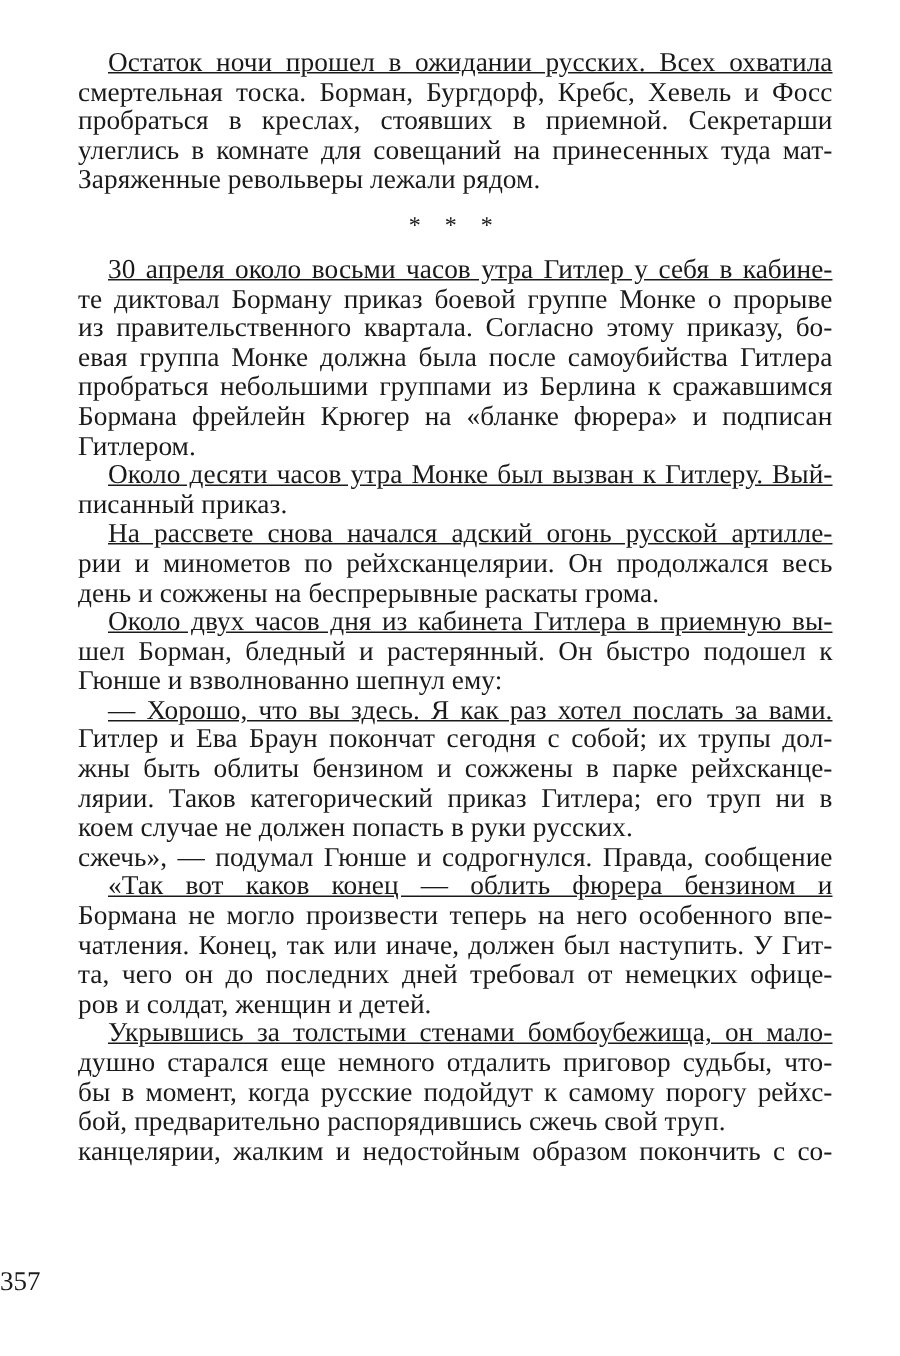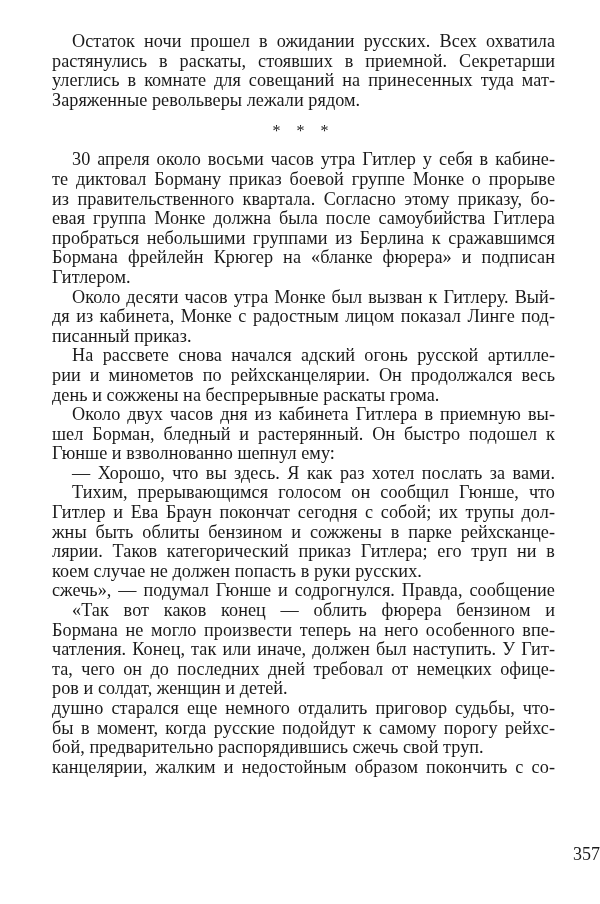--- a/index.html
+++ b/index.html
@@ -29,103 +29,104 @@
       white-space: nowrap;
       text-align: justify;
       text-align-last: justify;
       letter-spacing: 0.05px;
     }
     .line.last {
       text-align-last: left;
     }
     .line.indent {
       padding-left: 20px;
+      text-decoration: underline;
     }
     .separator {
       display: block;
       height: 40px;
       line-height: 42px;
       text-align: center;
       font-size: 16px;
       letter-spacing: 6px;
     }
     .page-number {
       position: absolute;
       left: 0;
       width: 600px;
       top: 844px;
-      text-align: right;
+      text-align: left;
       font-size: 18px;
       line-height: 20px;
     }
   </style>
 </head>
 <body>
 
 <div class="page">
 
   <div>
     <span class="line indent">Остаток ночи прошел в ожидании русских. Всех охватила</span>
-    <span class="line">растянулись в раскаты, стоявших в приемной. Секретарши</span>
+    <span class="line">смертельная тоска. Борман, Бургдорф, Кребс, Хевель и Фосс</span>
+    <span class="line">пробраться в креслах, стоявших в приемной. Секретарши</span>
     <span class="line">улеглись в комнате для совещаний на принесенных туда мат-</span>
     <span class="line last">Заряженные револьверы лежали рядом.</span>
   </div>
 
   <span class="separator">* * *</span>
 
   <div>
     <span class="line indent">30 апреля около восьми часов утра Гитлер у себя в кабине-</span>
     <span class="line">те диктовал Борману приказ боевой группе Монке о прорыве</span>
     <span class="line">из правительственного квартала. Согласно этому приказу, бо-</span>
     <span class="line">евая группа Монке должна была после самоубийства Гитлера</span>
     <span class="line">пробраться небольшими группами из Берлина к сражавшимся</span>
     <span class="line">Бормана фрейлейн Крюгер на «бланке фюрера» и подписан</span>
     <span class="line last">Гитлером.</span>
   </div>
 
   <div>
     <span class="line indent">Около десяти часов утра Монке был вызван к Гитлеру. Вый-</span>
-    <span class="line">дя из кабинета, Монке с радостным лицом показал Линге под-</span>
     <span class="line last">писанный приказ.</span>
   </div>
 
   <div>
     <span class="line indent">На рассвете снова начался адский огонь русской артилле-</span>
     <span class="line">рии и минометов по рейхсканцелярии. Он продолжался весь</span>
     <span class="line last">день и сожжены на беспрерывные раскаты грома.</span>
   </div>
 
   <div>
     <span class="line indent">Около двух часов дня из кабинета Гитлера в приемную вы-</span>
     <span class="line">шел Борман, бледный и растерянный. Он быстро подошел к</span>
     <span class="line last">Гюнше и взволнованно шепнул ему:</span>
   </div>
 
   <div>
     <span class="line indent">— Хорошо, что вы здесь. Я как раз хотел послать за вами.</span>
   </div>
 
   <div>
-    <span class="line indent">Тихим, прерывающимся голосом он сообщил Гюнше, что</span>
     <span class="line">Гитлер и Ева Браун покончат сегодня с собой; их трупы дол-</span>
     <span class="line">жны быть облиты бензином и сожжены в парке рейхсканце-</span>
     <span class="line">лярии. Таков категорический приказ Гитлера; его труп ни в</span>
     <span class="line last">коем случае не должен попасть в руки русских.</span>
   </div>
 
   <div>
     <span class="line">сжечь», — подумал Гюнше и содрогнулся. Правда, сообщение</span>
     <span class="line indent">«Так вот каков конец — облить фюрера бензином и</span>
     <span class="line">Бормана не могло произвести теперь на него особенного впе-</span>
     <span class="line">чатления. Конец, так или иначе, должен был наступить. У Гит-</span>
     <span class="line">та, чего он до последних дней требовал от немецких офице-</span>
     <span class="line last">ров и солдат, женщин и детей.</span>
   </div>
 
   <div>
+    <span class="line indent">Укрывшись за толстыми стенами бомбоубежища, он мало-</span>
     <span class="line">душно старался еще немного отдалить приговор судьбы, что-</span>
     <span class="line">бы в момент, когда русские подойдут к самому порогу рейхс-</span>
     <span class="line last">бой, предварительно распорядившись сжечь свой труп.</span>
     <span class="line">канцелярии, жалким и недостойным образом покончить с со-</span>
   </div>
 
 </div>
 
 <div class="page-number">357</div>
 

